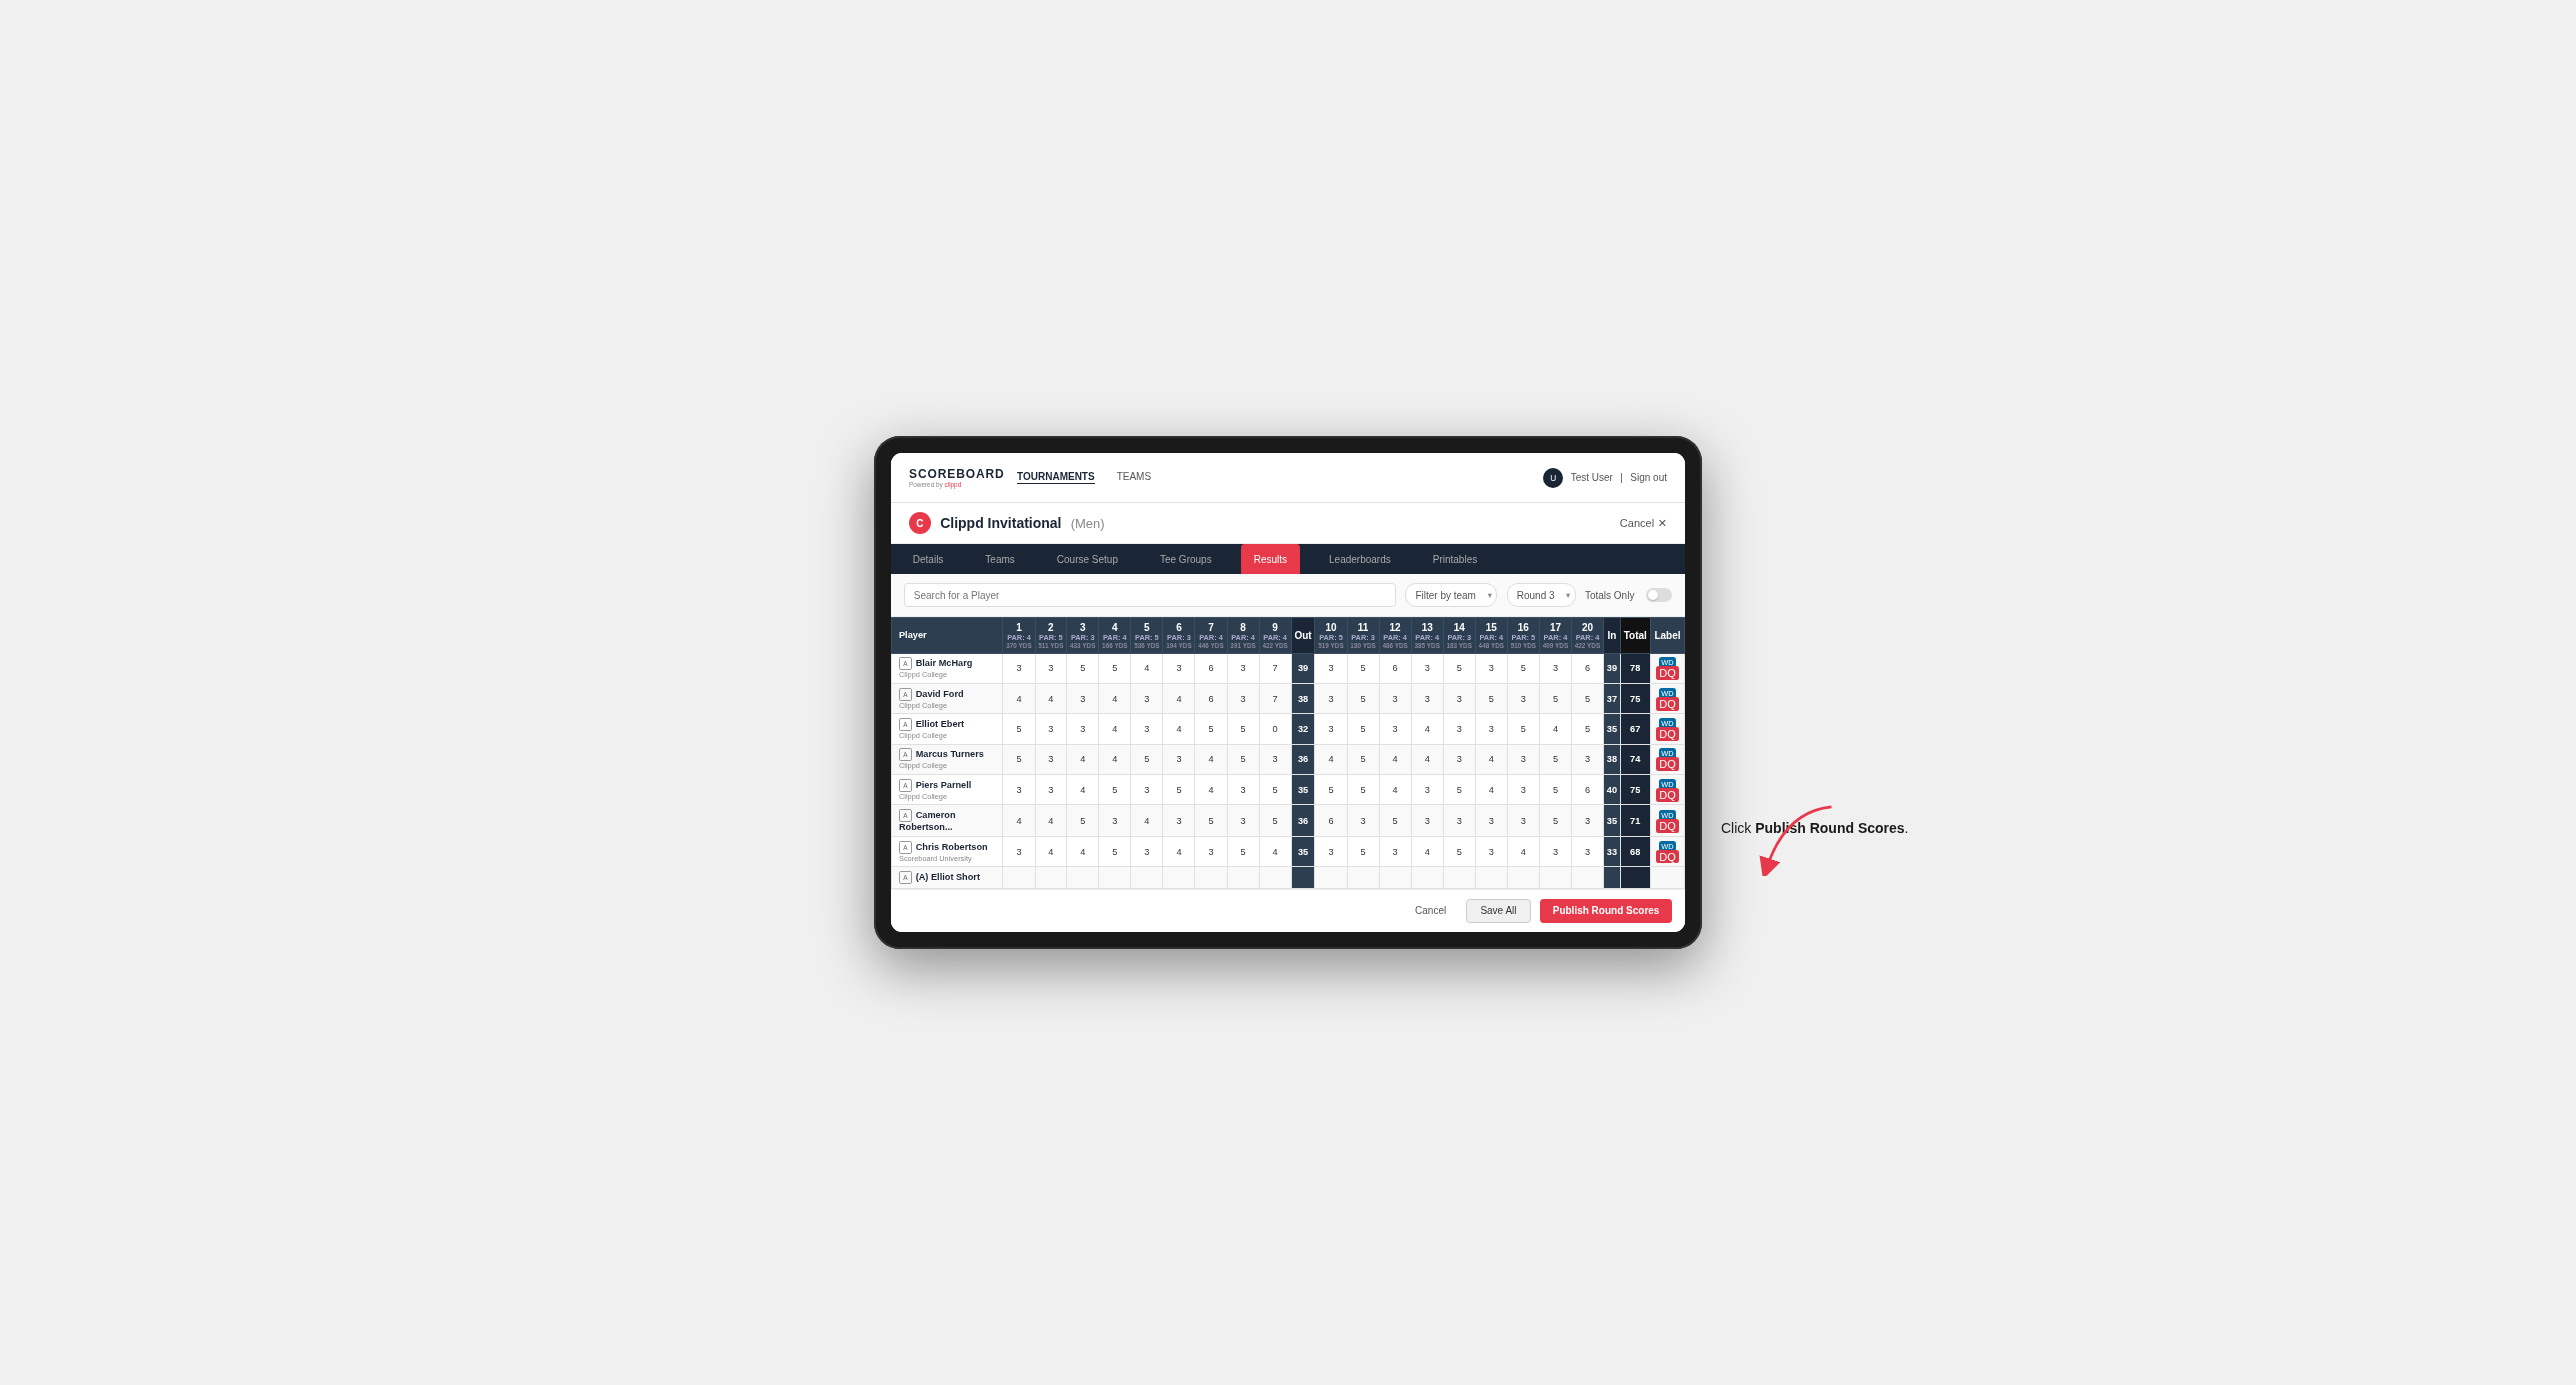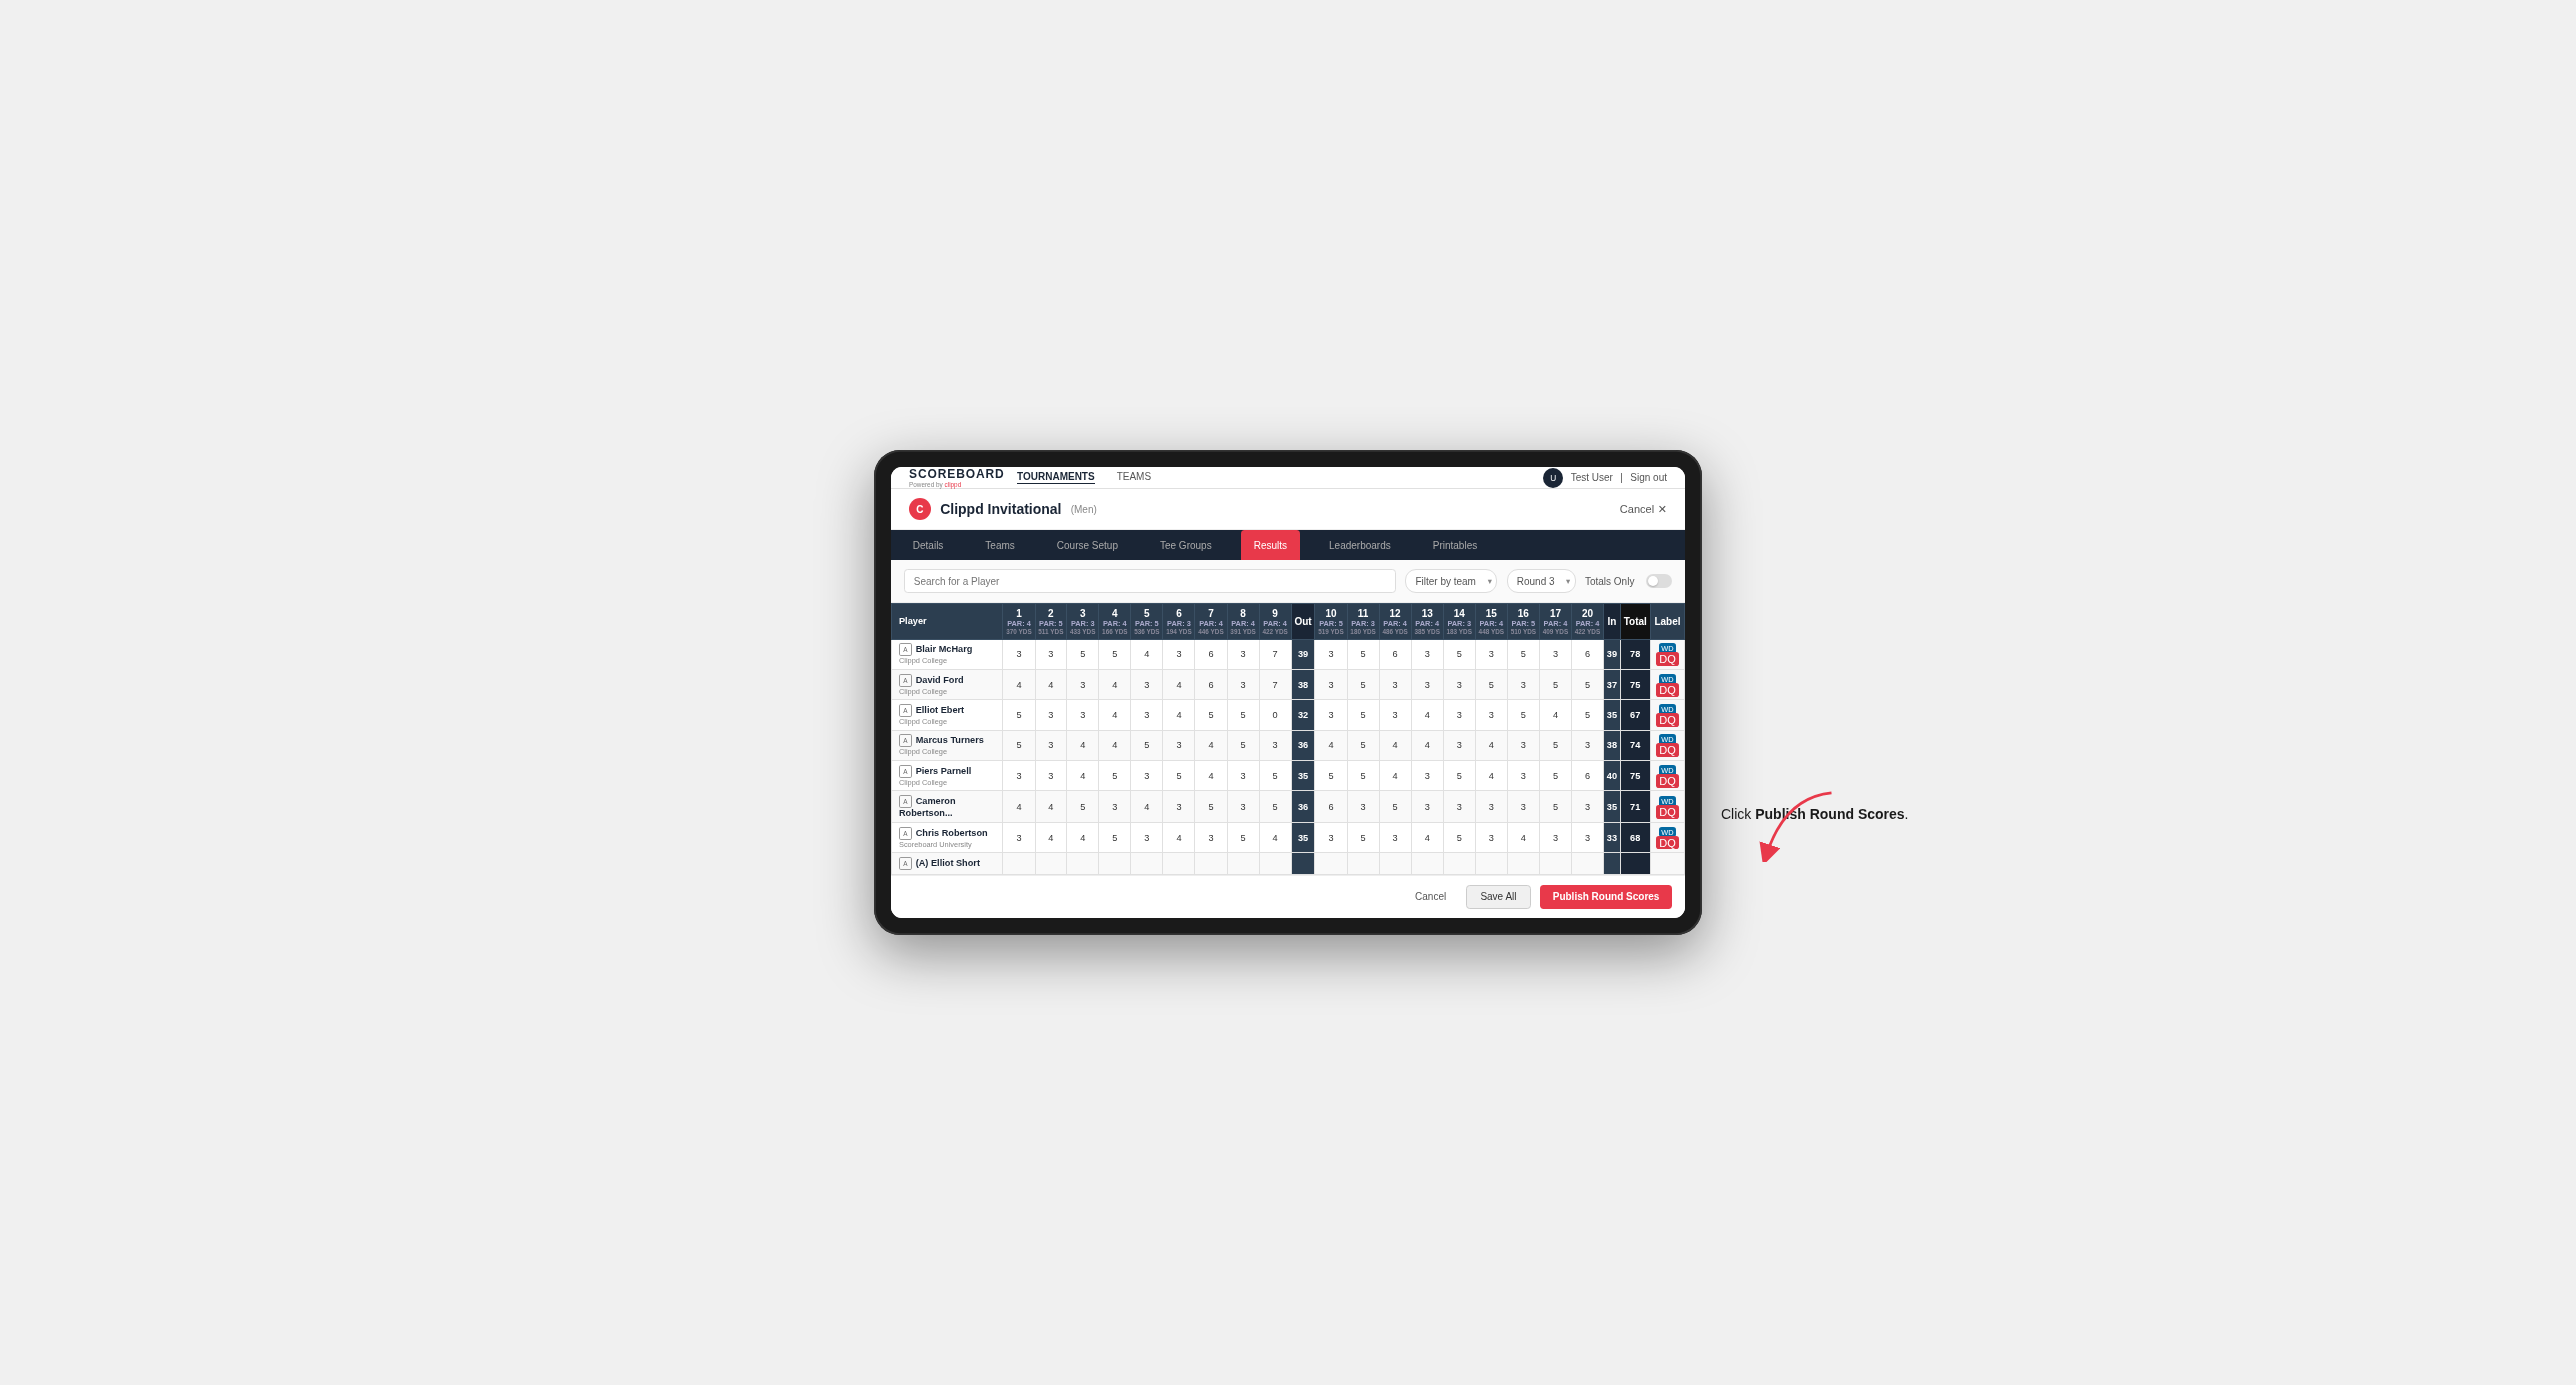--- a/index.html
+++ b/index.html
@@ -34,21 +34,21 @@
     }
 
     
     .top-nav {
       background: #fff;
       border-bottom: 0.9px solid #e0e0e0;
       padding: 7.4px 18.4px;
       display: flex;
       align-items: center;
       justify-content: space-between;
-      height: 22px;
+      height: 50px;
     }
 
     .brand {
       display: flex;
       flex-direction: column;
     }
 
     .brand-title {
       font-size: 12px;
       font-weight: 800;
@@ -140,21 +140,21 @@
       font-weight: 700;
     }
 
     .tournament-name {
       font-size: 14px;
       font-weight: 600;
       color: #1a2535;
     }
 
     .tournament-gender {
-      font-size: 10px;
+      font-size: 13px;
       color: #888;
     }
 
     .cancel-btn {
       display: flex;
       align-items: center;
       gap: 3.7px;
       font-size: 11px;
       color: #555;
       cursor: pointer;

